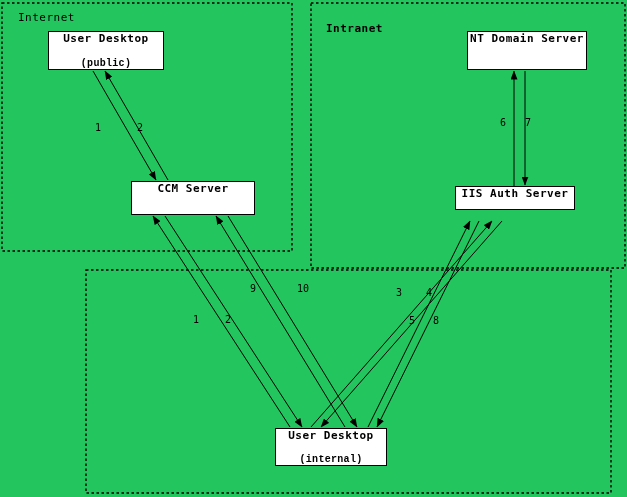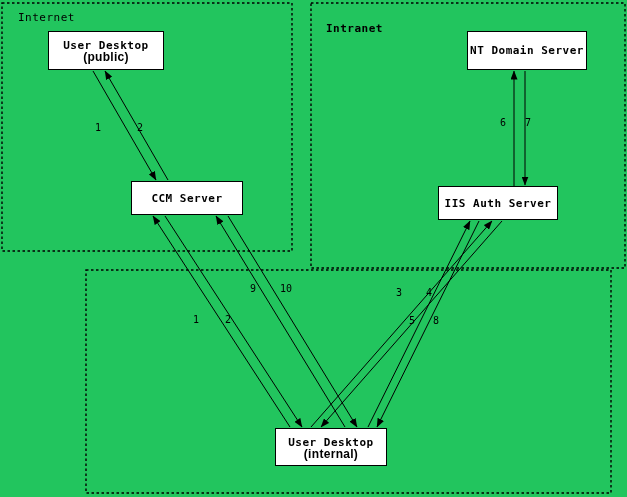--- a/index.html
+++ b/index.html
@@ -31,35 +31,35 @@
     white-space: nowrap;
   }
   .node {
     position: absolute;
     box-sizing: border-box;
     border: 1px solid #000000;
     background: #ffffff;
     display: flex;
     flex-direction: column;
     align-items: center;
-    justify-content: center;
+    justify-content: space-between;
     color: #000000;
     z-index: 5;
   }
   .node-title {
     font-family: "DejaVu Sans Mono", "Liberation Mono", monospace;
     font-size: 11px;
     font-weight: bold;
     letter-spacing: 0.5px;
     white-space: nowrap;
     line-height: 13px;
   }
   .node-sub {
-    font-family: Liberation Sans, sans-serif;
-    font-size: 12px;
+    font-family: Liberation Mono, monospace;
+    font-size: 10px;
     font-weight: bold;
     letter-spacing: 0.3px;
     white-space: nowrap;
     line-height: 10px;
   }
   .flow-label {
     position: absolute;
     font-family: "DejaVu Sans Mono", "Liberation Mono", monospace;
     font-size: 10px;
     color: #000000;
@@ -138,39 +138,39 @@
 
   <div class="node" style="left:48px; top:31px; width:116px; height:39px;">
     <div class="node-title">User Desktop</div>
     <div class="node-sub">(public)</div>
   </div>
 
   <div class="node" style="left:455px; top:31px; width:120px; height:39px;margin-left:12px;">
     <div class="node-title">NT Domain Server</div>
   </div>
 
-  <div class="node" style="left:131px; top:181px; width:112px; height:34px;">
+  <div class="node" style="left:131px; top:181px; width:124px; height:34px;">
     <div class="node-title">CCM Server</div>
   </div>
 
-  <div class="node" style="left:438px; top:186px; width:120px; height:34px;">
+  <div class="node" style="left:455px; top:186px; width:120px; height:24px;">
     <div class="node-title">IIS Auth Server</div>
   </div>
 
   <div class="node" style="left:275px; top:428px; width:112px; height:38px;">
     <div class="node-title">User Desktop</div>
     <div class="node-sub">(internal)</div>
   </div>
 
   <div class="flow-label" style="left:98px;  top:127px;">1</div>
   <div class="flow-label" style="left:140px; top:127px;">2</div>
   <div class="flow-label" style="left:196px; top:319px;">1</div>
   <div class="flow-label" style="left:228px; top:319px;">2</div>
   <div class="flow-label" style="left:399px; top:292px;">3</div>
   <div class="flow-label" style="left:429px; top:292px;">4</div>
   <div class="flow-label" style="left:412px; top:320px;">5</div>
   <div class="flow-label" style="left:503px; top:122px;">6</div>
   <div class="flow-label" style="left:528px; top:122px;">7</div>
   <div class="flow-label" style="left:436px; top:320px;">8</div>
   <div class="flow-label" style="left:253px; top:288px;">9</div>
-  <div class="flow-label" style="left:286px; top:288px;">10</div>
+  <div class="flow-label" style="left:303px; top:288px;">10</div>
 
 </div>
 
 </body></html>

